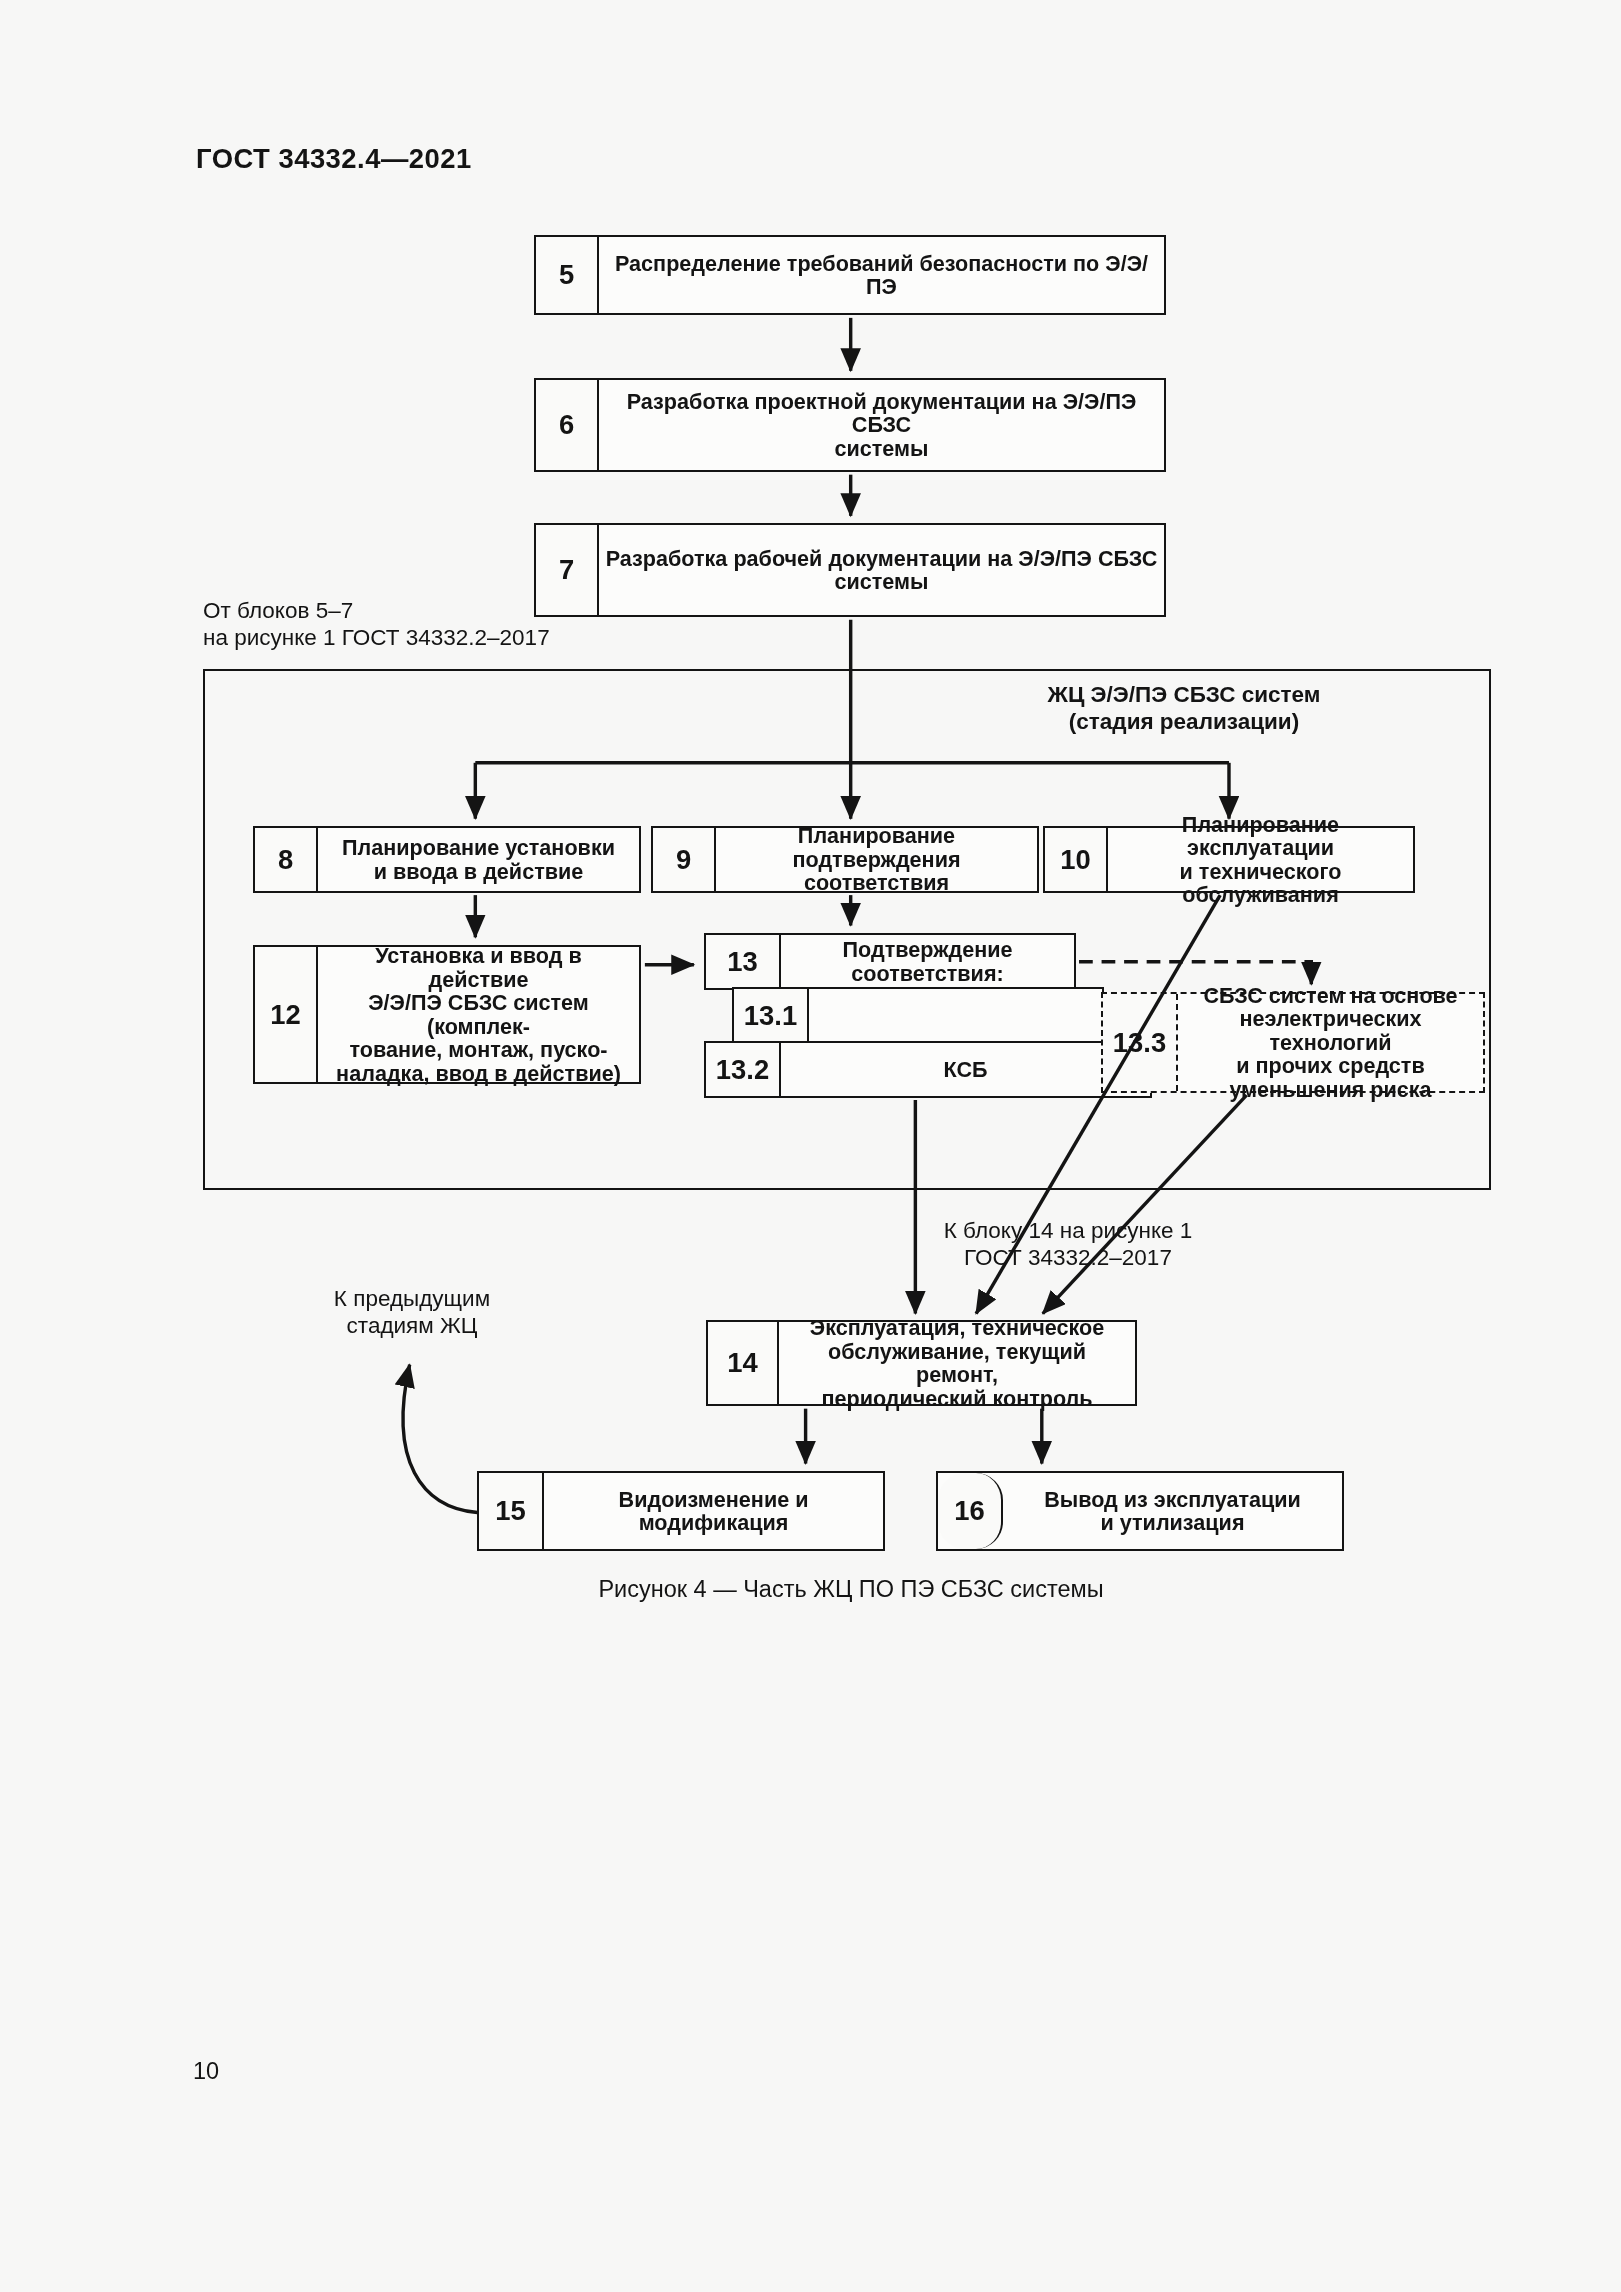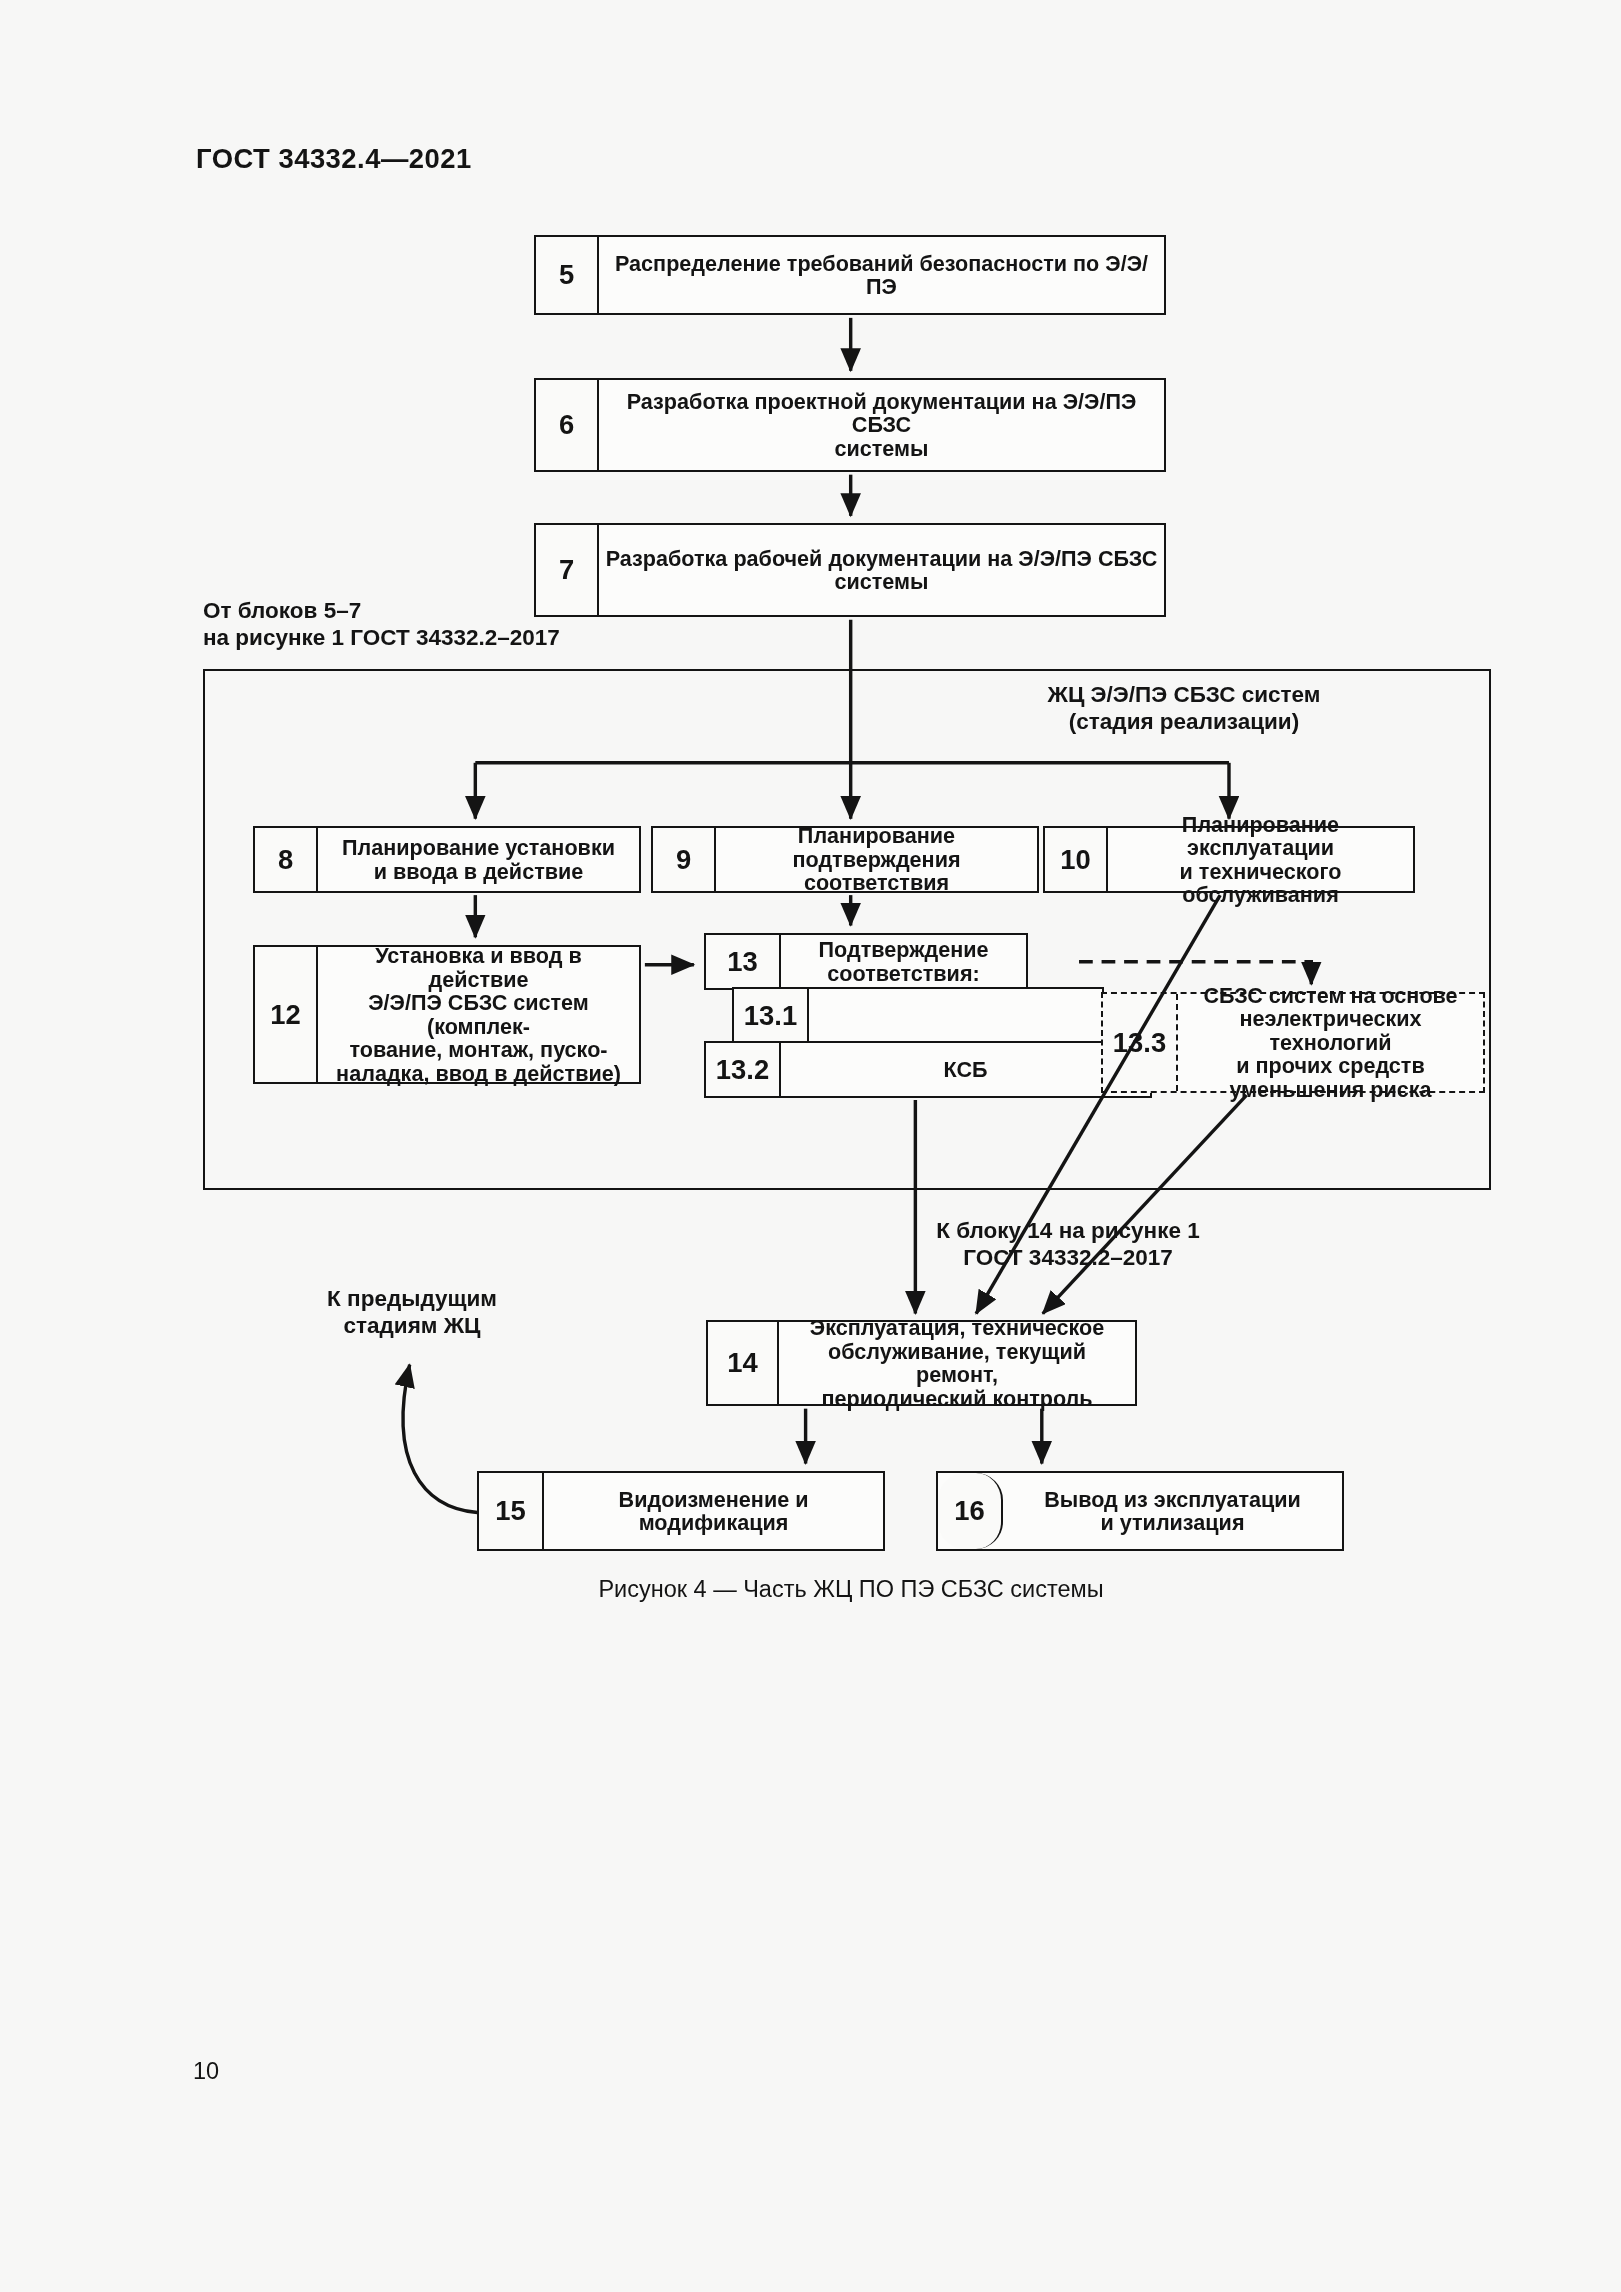--- a/index.html
+++ b/index.html
@@ -5,21 +5,21 @@
   html,body{margin:0;padding:0;}
   body{
     width:1621px;height:2293px;position:relative;overflow:hidden;
     background:#f7f7f6;color:#141414;
     font-family:"Liberation Sans","DejaVu Sans",sans-serif;
   }
   .abs{position:absolute;}
   .hdr{font-size:27.4px;font-weight:bold;letter-spacing:0.5px;}
   .pagenum{font-size:23.5px;}
   .caption{font-size:23.5px;text-align:center;}
-  .note{font-size:22.5px;font-weight:bold;line-height:26.5px;white-space:pre-line;}
+  .note{font-size:22.5px;font-weight:normal;line-height:26.5px;white-space:pre-line;}
   .note.center{text-align:center;}
   .container-box{border:2.9px solid #141414;background:transparent;}
   .container-label{font-size:22.5px;font-weight:bold;line-height:26.5px;text-align:center;white-space:pre-line;}
   .block{
     position:absolute;display:flex;align-items:stretch;
     border:2.9px solid #141414;background:#fcfcfb;box-sizing:border-box;
   }
   .block .num{
     width:61px;flex:0 0 auto;border-right:2.9px solid #141414;
     display:flex;align-items:center;justify-content:center;
@@ -86,21 +86,21 @@
 </div>
 
 <div class="block" style="left:253px;top:945px;width:388px;height:139px;">
   <div class="num">12</div>
   <div class="lbl">Установка и ввод в действие
 Э/Э/ПЭ СБЗС систем (комплек-
 тование, монтаж, пуско-
 наладка, ввод в действие)</div>
 </div>
 
-<div class="block" style="left:704px;top:933px;width:324px;height:57px;">
+<div class="block" style="left:704px;top:933px;width:372px;height:57px;">
   <div class="num wide">13</div>
   <div class="lbl">Подтверждение соответствия:</div>
 </div>
 <div class="block" style="left:732px;top:987px;width:372px;height:57px;">
   <div class="num wide">13.1</div>
 </div>
 <div class="block" style="left:704px;top:1041px;width:448px;height:57px;">
   <div class="num wide">13.2</div>
   <div class="lbl">КСБ</div>
 </div>

